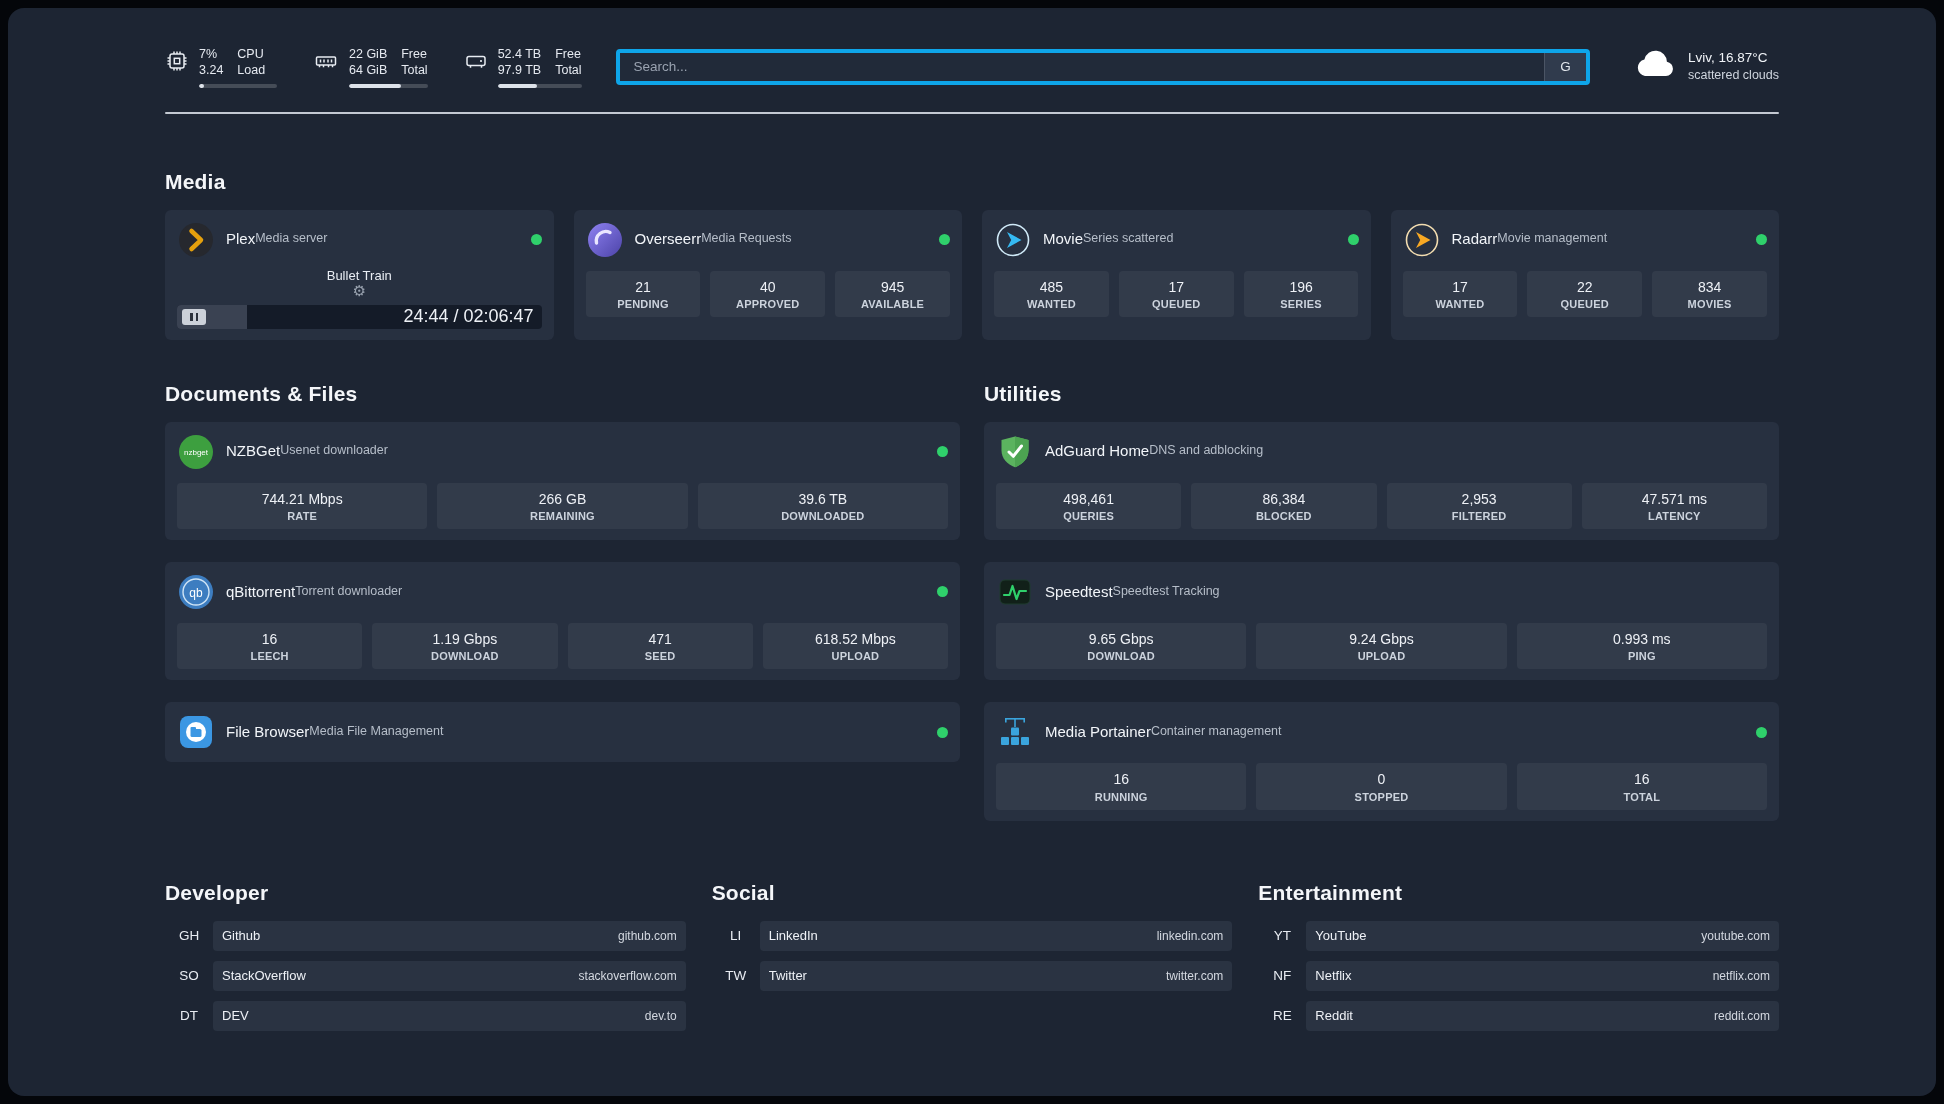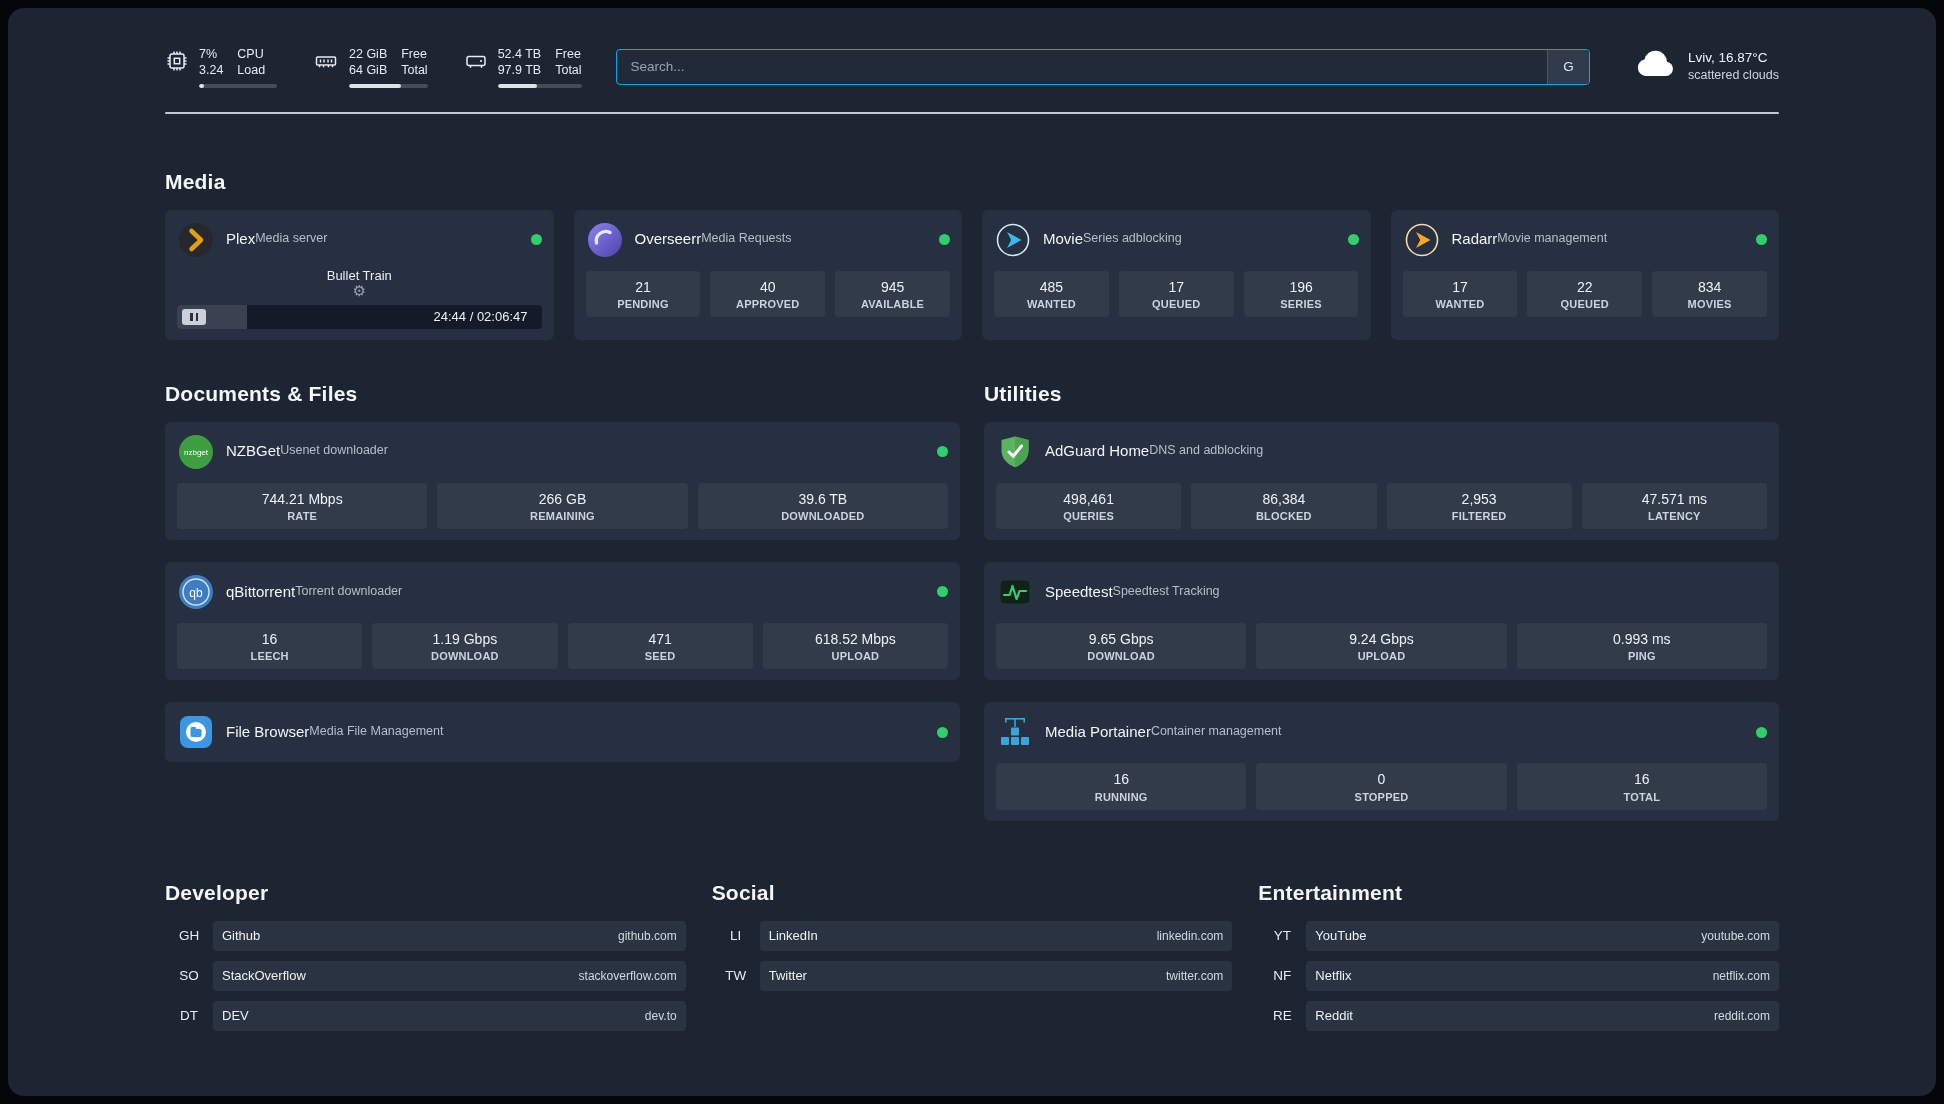--- a/index.html
+++ b/index.html
@@ -22,21 +22,21 @@
   .res-icon{ margin-top:3px; display:flex; }
   .res-body{ display:flex; flex-direction:column; min-width:78px; }
   .res-rows{ display:flex; gap:14px; }
   .res-col{ display:flex; flex-direction:column; font-size:12.5px; line-height:1.3; color:#e6eaf1; }
   .res-bar{ margin-top:5px; height:4px; border-radius:2px; background:rgba(255,255,255,0.18); width:100%; overflow:hidden; }
   .res-fill{ height:100%; border-radius:2px; background:#dde2e9; }
 
   .search{ flex:1; margin:0 44px 0 34px; }
   .search-box{
     display:flex; align-items:stretch; height:36px;
-    background:#212a39; border:1px solid #0ea5e9; border-radius:4px; overflow:hidden;
+    background:#212a39; border:4px solid #0ea5e9; border-radius:4px; overflow:hidden;
   }
   .search-box input{
     flex:1; background:transparent; border:0; outline:none;
     color:#e8ecf2; padding:0 14px; font-size:13.5px; font-family:inherit;
   }
   .search-box input::placeholder{ color:#9aa3b1; }
   .search-g{
     width:42px; display:flex; align-items:center; justify-content:center;
     background:#303b4d; border-left:1px solid #4b5565; color:#e1e6ec;
     font-size:13.5px; cursor:pointer;
@@ -87,21 +87,21 @@
     position:relative; margin-top:7px; height:24px; background:#141b28;
     border-radius:4px; overflow:hidden; display:flex; align-items:center;
   }
   .player-fill{ position:absolute; left:0; top:0; bottom:0; width:70px; background:#3a4252; }
   .pause-btn{
     position:relative; z-index:2; margin-left:5px; width:24px; height:16px;
     background:#ccd1d9; border-radius:3px; display:flex; align-items:center;
     justify-content:center; gap:3px; cursor:pointer;
   }
   .pause-btn i{ width:2.5px; height:8px; background:#2b313c; display:block; }
-  .player-time{ position:absolute; right:14px; z-index:2; font-size:13px; color:#eef1f6; }
+  .player-time{ position:absolute; right:8px; z-index:2; font-size:18px; color:#eef1f6; }
 
   
   .bookmarks{ display:grid; grid-template-columns:repeat(3,1fr); gap:26px; margin-top:60px; padding-bottom:54px; align-items:start; }
   .bm-row{ display:flex; align-items:center; margin-bottom:10px; }
   .bm-abbr{ width:48px; flex:none; text-align:center; font-size:13.5px; color:#e8ecf2; }
   .bm-pill{
     flex:1; display:flex; align-items:center; justify-content:space-between;
     background:#2a3342; border-radius:4px; height:30px; padding:0 9px; cursor:pointer;
   }
   .bm-name{ font-size:13px; color:#eef1f6; }
@@ -288,21 +288,21 @@
         <div class="card">
           <div class="card-head">
             <span class="svc-icon">
               <svg width="38" height="38" viewBox="0 0 38 38">
                 <circle cx="19" cy="19" r="15.5" fill="none" stroke="#cfe9f7" stroke-width="1.6"></circle>
                 <path d="M13 11l14.5 8L13 27l4.2-8z" fill="#35b9f1"></path>
               </svg>
             </span>
             <div class="svc-text">
               <span class="svc-title">Movie</span>
-              <span class="svc-sub">Series adblocking</span>
+              <span class="svc-sub">Series scattered</span>
             </div>
             <span class="dot"></span>
           </div>
           <div class="stats">
             <div class="stat">
               <span class="stat-value">485</span>
               <span class="stat-label">WANTED</span>
             </div>
             <div class="stat">
               <span class="stat-value">17</span>

